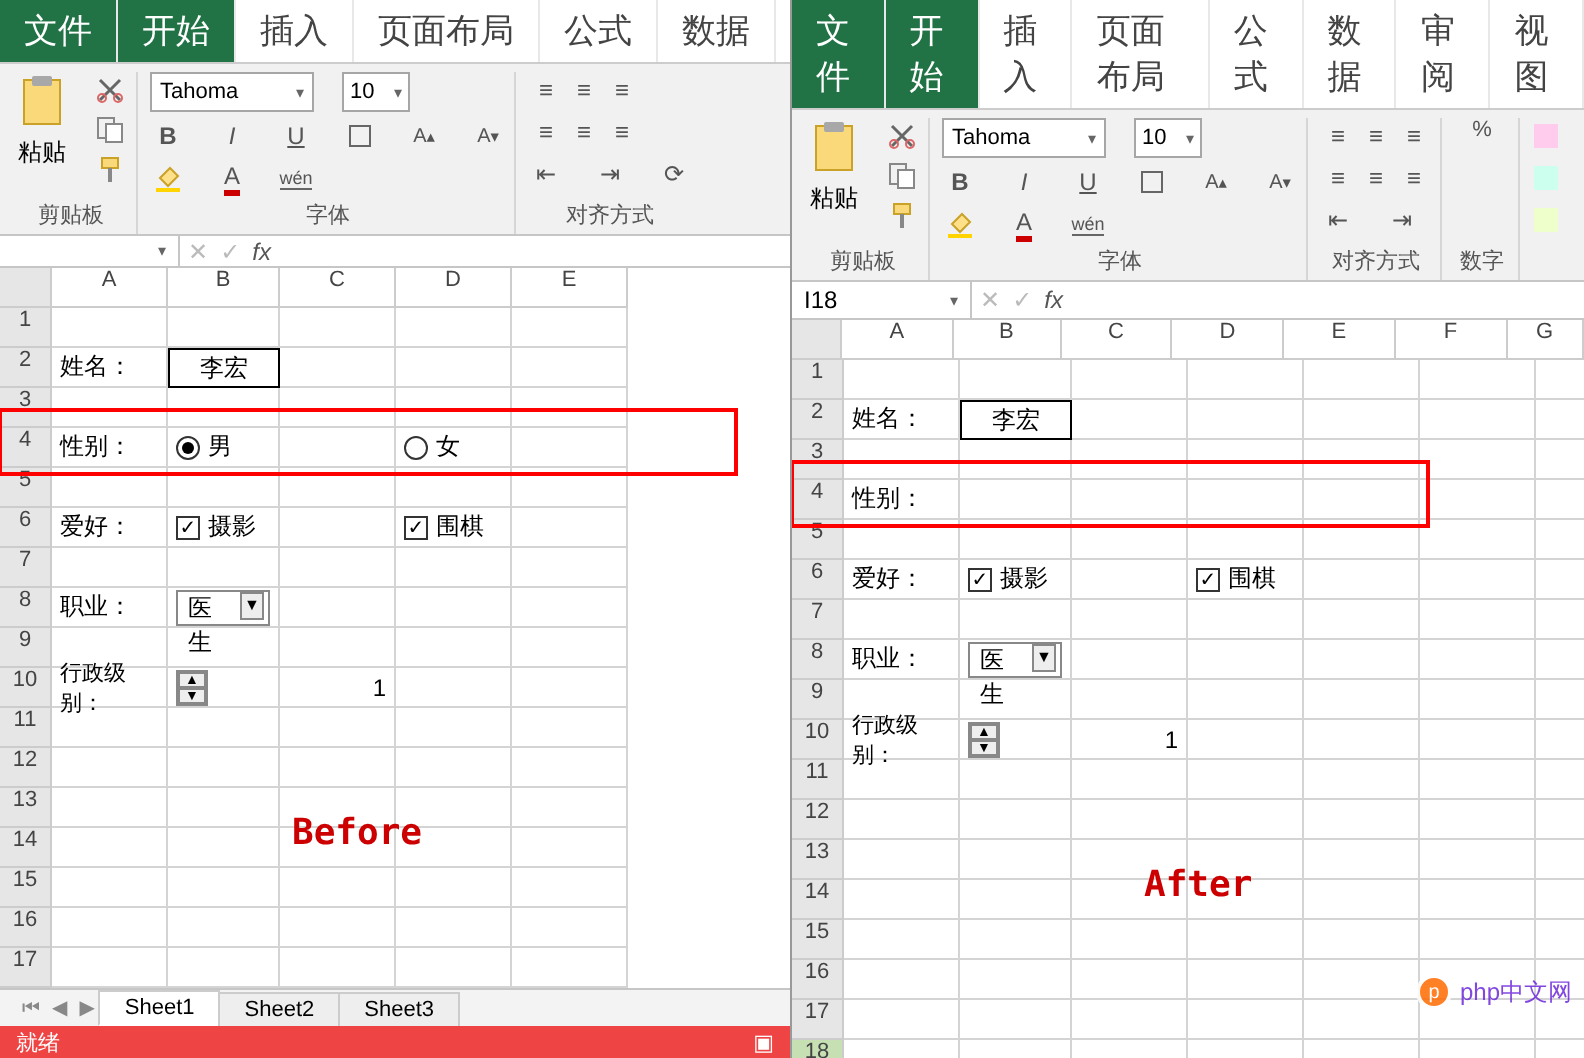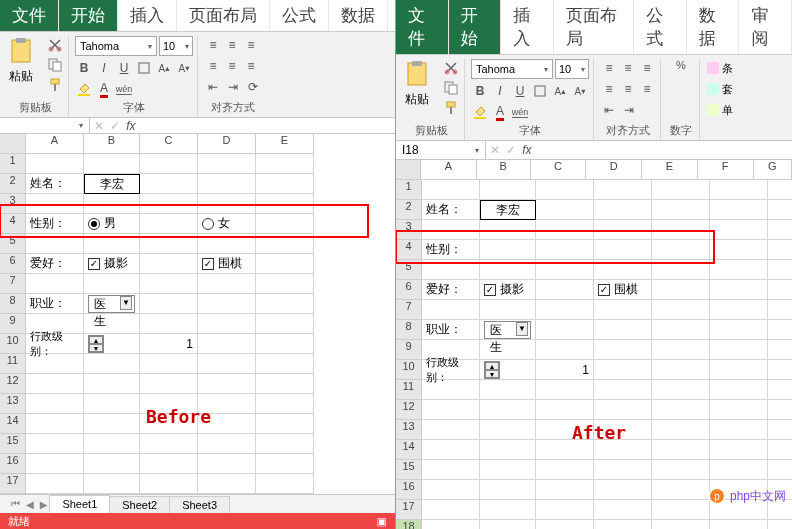--- a/index.html
+++ b/index.html
@@ -33,21 +33,21 @@
       display: flex; background: #f1f1f1; border-bottom: 1px solid #c6c6c6;
       padding: 4px 3px 0 3px; height: 90px; gap: 2px;
     }
     .group { display: flex; flex-direction: column; align-items: center; padding: 0 4px; border-right: 1px solid #d6d6d6; }
     .group:last-child { border-right: none; }
     .group-body { flex: 1; display: flex; gap: 3px; align-items: flex-start; }
     .group-label { font-size: 11px; color: #555; padding: 2px 0; }
     .big-btn { width: 36px; display: flex; flex-direction: column; align-items: flex-start; gap: 2px; padding: 2px; }
     .mini-col { display: flex; flex-direction: column; gap: 2px; }
     .mini { width: 18px; height: 18px; display: flex; align-items: center; justify-content: center; font-size: 12px; color: #555; }
-    .font-row { display: flex; gap: 2px; align-items: center; }
+    .font-row { display: flex; gap: 14px; align-items: center; }
     .font-name { width: 82px; height: 20px; border: 1px solid #a6a6a6; background: #fff; font-size: 11px; padding: 0 4px; display: flex; align-items: center; justify-content: space-between; }
     .font-size { width: 34px; height: 20px; border: 1px solid #a6a6a6; background: #fff; font-size: 11px; padding: 0 3px; display: flex; align-items: center; justify-content: space-between; }
     .dropdown-caret { font-size: 8px; color: #666; }
     .align-grid { display: grid; grid-template-columns: repeat(3, 18px); gap: 1px; }
     .num-btn { width: 28px; text-align: center; font-size: 11px; color: #555; }
 
     
     .formula-bar { display: flex; border-bottom: 1px solid #c6c6c6; height: 22px; background: #fff; }
     .name-box { width: 90px; border-right: 1px solid #c6c6c6; padding: 2px 6px; display: flex; align-items: center; justify-content: space-between; }
     .fx-icons { display: flex; align-items: center; padding: 0 4px; gap: 6px; color: #999; }
@@ -436,20 +436,21 @@
 
   <div class="pane">
     <div class="tabs">
       <div class="tab file">文件</div>
       <div class="tab active">开始</div>
       <div class="tab gray">插入</div>
       <div class="tab gray">页面布局</div>
       <div class="tab gray">公式</div>
       <div class="tab gray">数据</div>
       <div class="tab gray">审阅</div>
+      <div class="tab gray">视图</div>
     </div>
 
     <div class="ribbon">
       <div class="group">
         <div class="group-body">
           <div class="big-btn">
             <svg width="24" height="28">
                 <rect x="3" y="2" width="18" height="22" fill="#f9d97a" stroke="#c9a227"></rect>
                 <rect x="7" y="0" width="10" height="5" rx="1" fill="#a8a8a8"></rect>
               </svg>
@@ -803,21 +804,21 @@
             <div class="cell col-A"></div>
             <div class="cell col-B"></div>
             <div class="cell col-C"></div>
             <div class="cell col-D"></div>
             <div class="cell col-E"></div>
             <div class="cell col-F"></div>
             <div class="cell col-G"></div>
           </div>
 
         <div class="red-box" style="left:-27px;top:50px;width:320px;height:34px;"></div>
-        <div class="label-text" style="left:150px;top:242px;">After</div>
+        <div class="label-text" style="left:150px;top:252px;">After</div>
       </div>
     </div>
 
     <div class="sheet-tabs">
       
       
       
       
       
       

